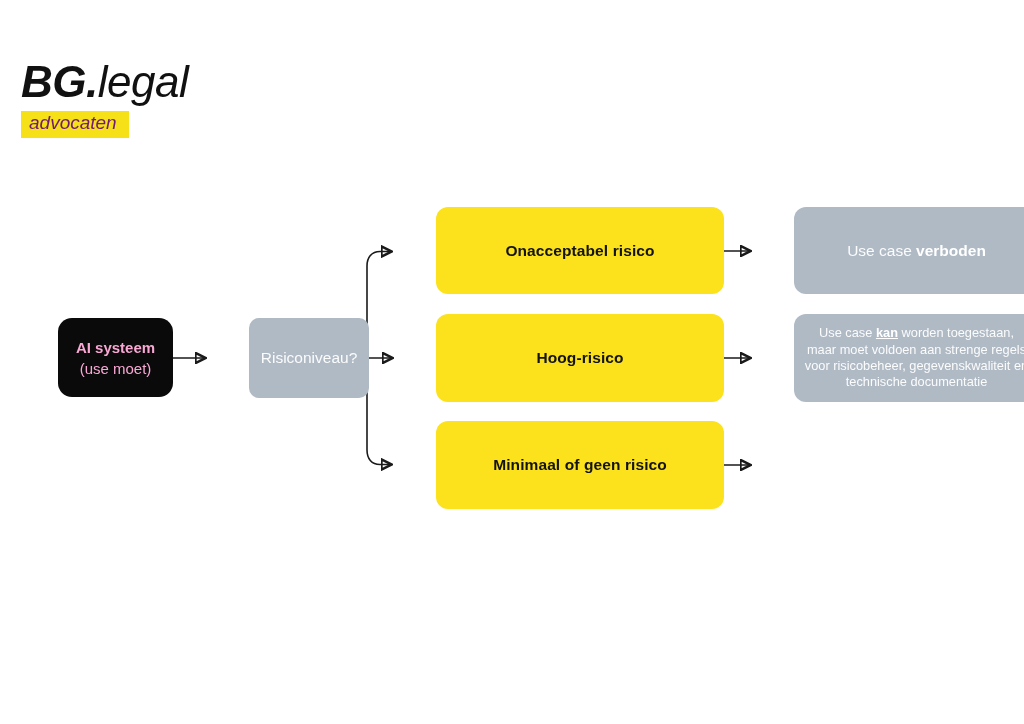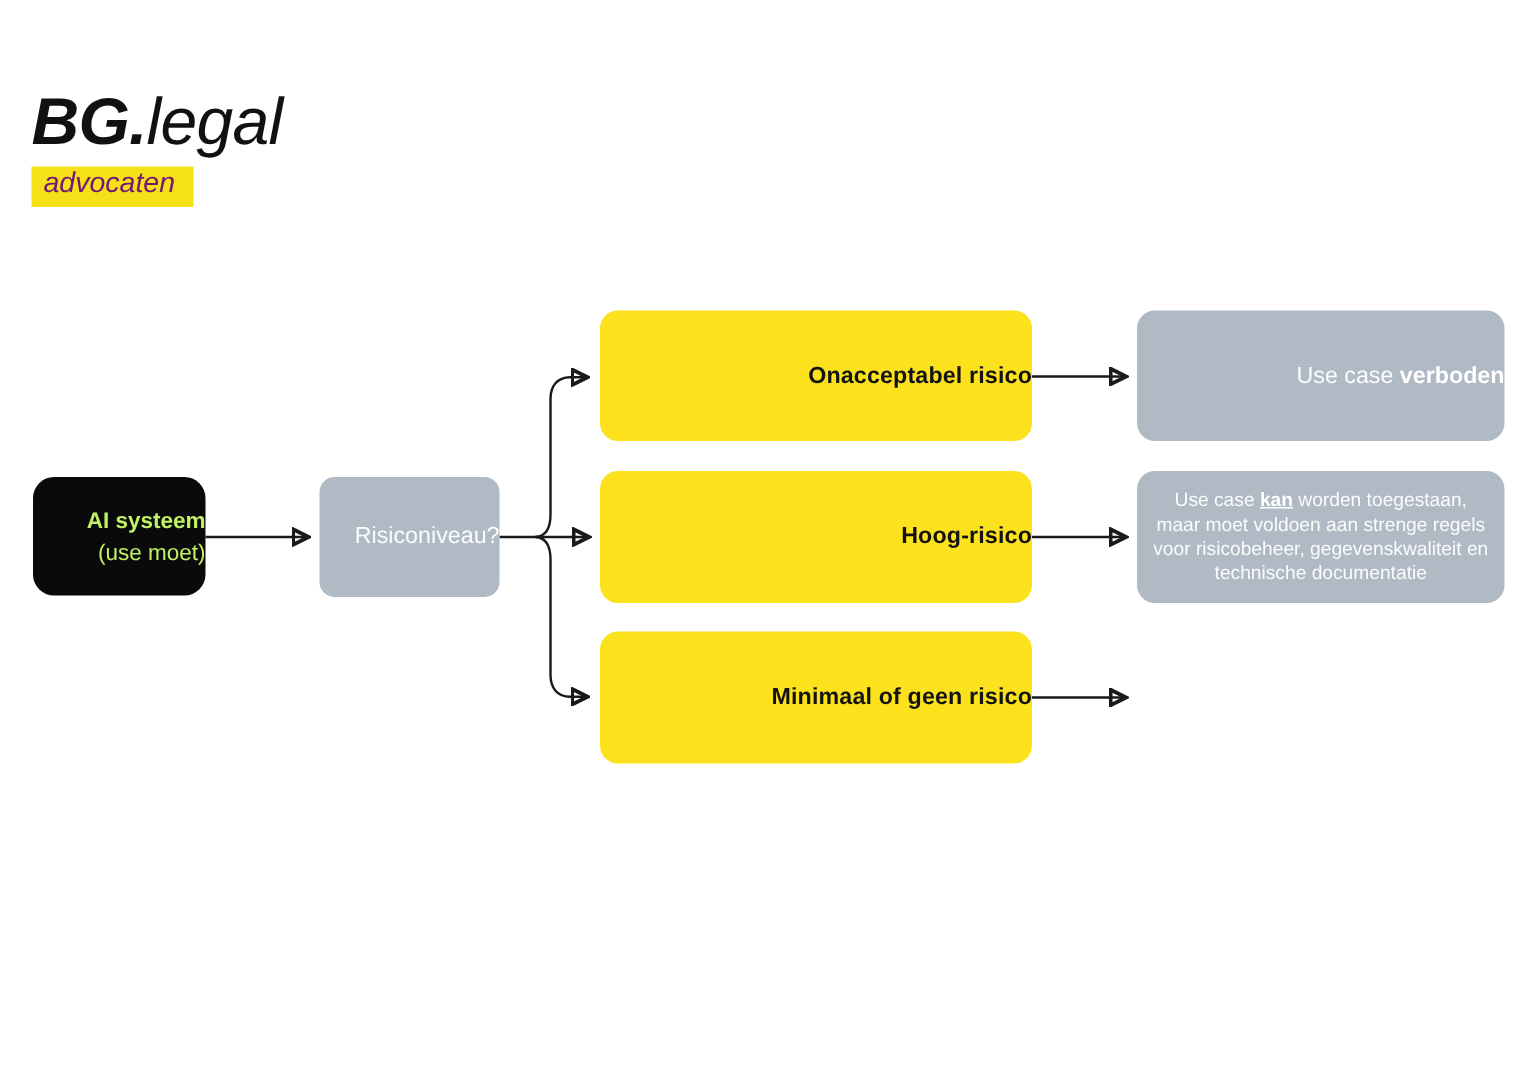--- a/index.html
+++ b/index.html
@@ -24,30 +24,31 @@
     color: #701a75;
     font-size: 19px;
     font-weight: 500;
     padding: 1px 12px 4px 8px;
   }
 
   
   .node {
     position: absolute;
     display: flex;
-    align-items: flex-end;
+    align-items: center;
     justify-content: center;
     flex-direction: column;
     text-align: center;
     box-sizing: border-box;
+    margin-left: 36px;
   }
   .node-black {
     left: 22px; top: 318px; width: 115px; height: 79px;
     background: #0A0A0A; border-radius: 14px;
-    color: #bef264; font-size: 15px; line-height: 1.4;
+    color: #f9a8d4; font-size: 15px; line-height: 1.4;
   }
   .node-black .nb-title { font-weight: 700; }
   .node-question {
     left: 213px; top: 318px; width: 120px; height: 80px;
     background: #B0BAC5; border-radius: 10px;
     color: rgba(255,255,255,0.95); font-size: 15.5px;
   }
   .node-yellow {
     left: 400px; width: 288px;
     background: #FBE21D; border-radius: 12px;

